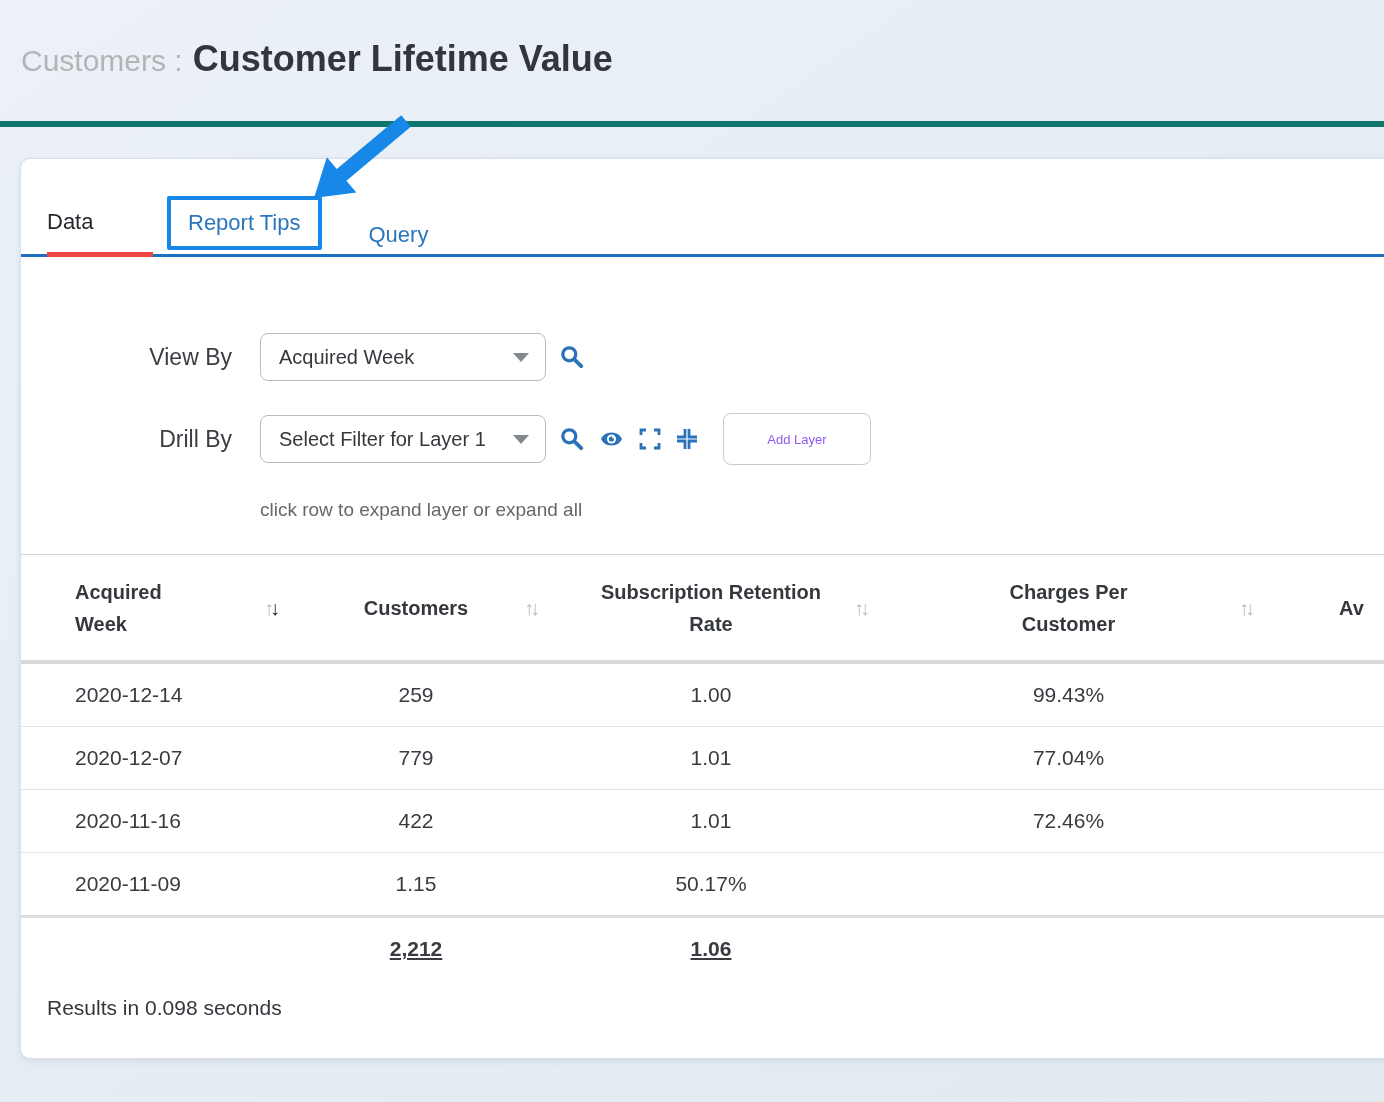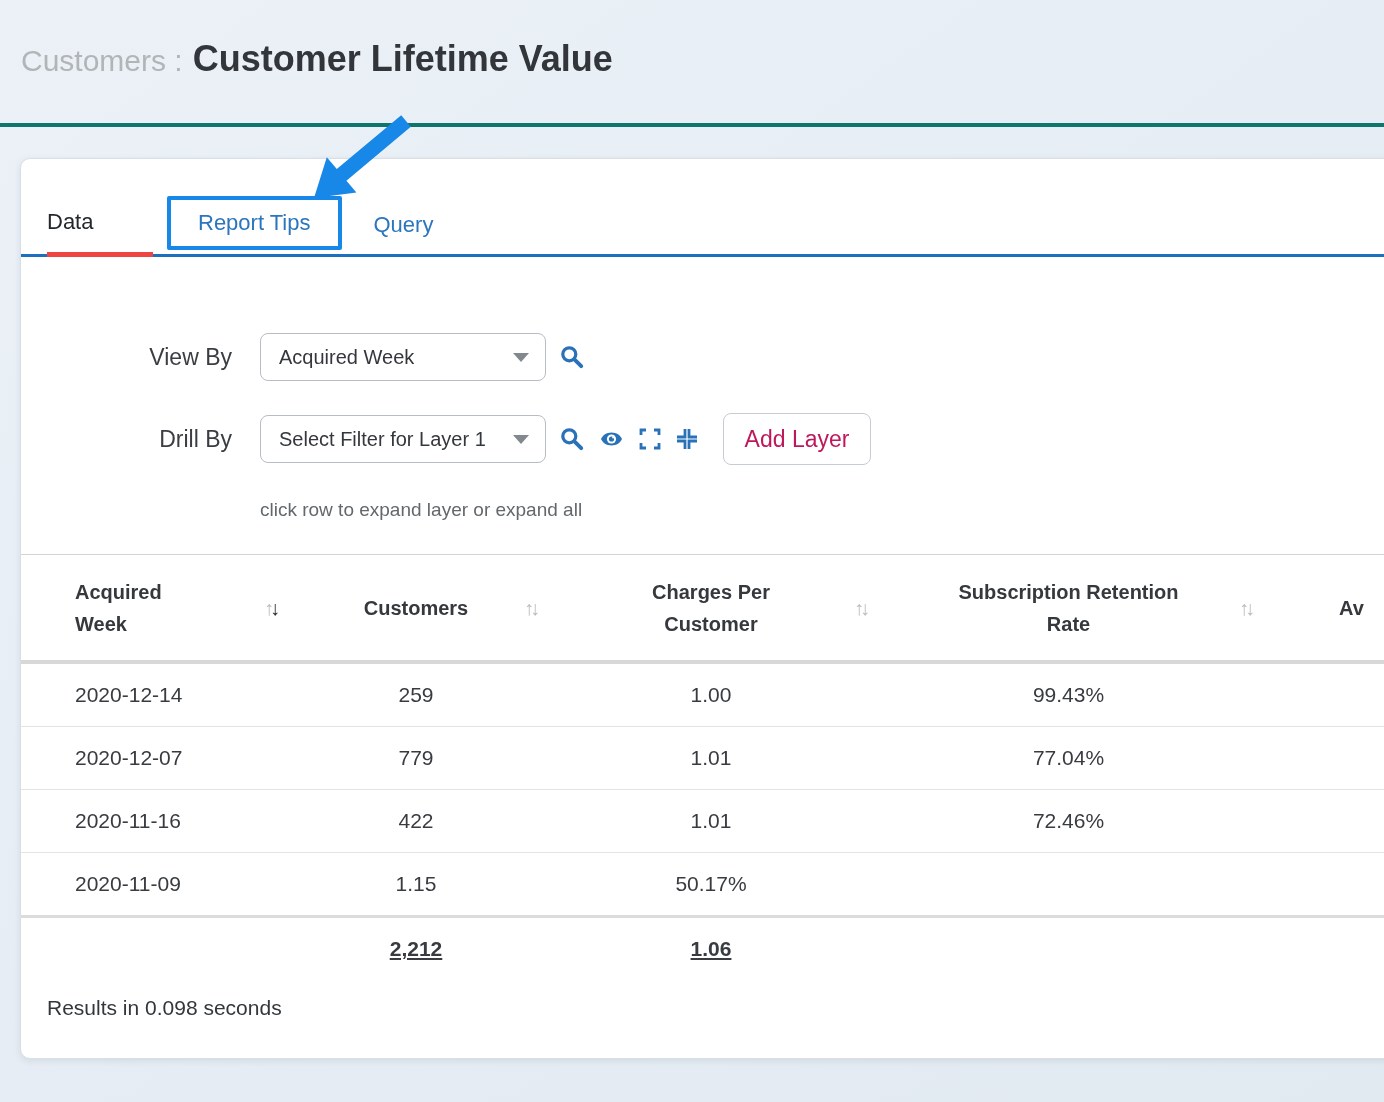--- a/index.html
+++ b/index.html
@@ -8,21 +8,21 @@
     font-family:"Liberation Sans","DejaVu Sans",sans-serif;
     background:linear-gradient(145deg,#ebf1f7 0%,#e5ecf3 60%,#e2eaf1 100%);
     color:#35393e;
     position:relative;
   }
 
   
   .page-header {
     height:127px;
     padding:38px 0 0 21px;
-    border-bottom:4px solid #0f766e;
+    border-bottom:6px solid #0f766e;
     white-space:nowrap;
   }
   .breadcrumb { font-size:30px; color:#b2b5b8; font-weight:400; }
   .page-title { font-size:36px; color:#32363b; font-weight:600; margin-left:10px; }
 
   
   .card {
     position:absolute;
     left:20px; top:158px;
     width:1380px; height:901px;
@@ -46,24 +46,24 @@
     color:#24282c; font-weight:400;
     padding-bottom:17px;
     border-bottom:5px solid #ef4444;
     margin-bottom:-3px;
   }
   .annotation-box {
     margin-left:14px;
     margin-bottom:4px;
     border:4px solid #1787e8;
     border-radius:2px;
-    padding:10px 27px;
+    padding:10px 17px;
   }
   .tab-report-tips { color:#2b76bd; }
-  .tab-query { color:#2b76bd; margin-left:32px; padding-bottom:16px; }
+  .tab-query { color:#2b76bd; margin-left:47px; padding-bottom:6px; }
 
   
   .arrow-overlay { position:absolute; left:280px; top:-46px; width:130px; height:110px; pointer-events:none; }
 
   
   .controls { padding-top:76px; }
   .form-row { display:flex; align-items:center; height:48px; margin-bottom:34px; }
   .form-label { width:211px; text-align:right; font-size:23px; color:#3a3e43; }
   .dropdown {
     margin-left:28px;
@@ -84,21 +84,21 @@
     border-top:9px solid #82888e;
   }
   .icon-btn { margin-left:13px; display:inline-flex; align-items:center; cursor:pointer; }
   .icon-btn svg { display:block; }
   .add-layer-btn {
     margin-left:24px;
     width:148px; height:52px;
     border:1.5px solid #c6ccd2;
     border-radius:8px;
     background:#fff;
-    font-size:23px; color:#be185d;
+    font-size:13px; color:#8b5cf6;
     font-family:inherit;
     cursor:pointer;
   }
   .hint {
     margin:36px 0 0 239px;
     font-size:19px; color:#63686d;
   }
   .section-sep { margin-top:33px; border-top:1px solid #d4d4d4; }
 
   
@@ -226,25 +226,25 @@
     <div class="grid-row thead">
       <div class="th th-left">
         <span class="th-label">Acquired Week</span>
         <span class="sort"><span class="up"></span><span class="down active"></span></span>
       </div>
       <div class="th">
         <span class="th-label">Customers</span>
         <span class="sort"><span class="up"></span><span class="down"></span></span>
       </div>
       <div class="th">
+        <span class="th-label">Subscription Retention Rate</span>
+        <span class="sort"><span class="up"></span><span class="down"></span></span>
+      </div>
+      <div class="th">
         <span class="th-label" style="max-width:150px;">Charges Per Customer</span>
-        <span class="sort"><span class="up"></span><span class="down"></span></span>
-      </div>
-      <div class="th">
-        <span class="th-label">Subscription Retention Rate</span>
         <span class="sort"><span class="up"></span><span class="down"></span></span>
       </div>
       <div class="th" style="justify-content:flex-start;padding-left:78px;">
         <span class="th-label">Av</span>
       </div>
     </div>
 
     <div class="tbody">
       <div class="grid-row">
         <div class="td td-left">2020-12-14</div>

